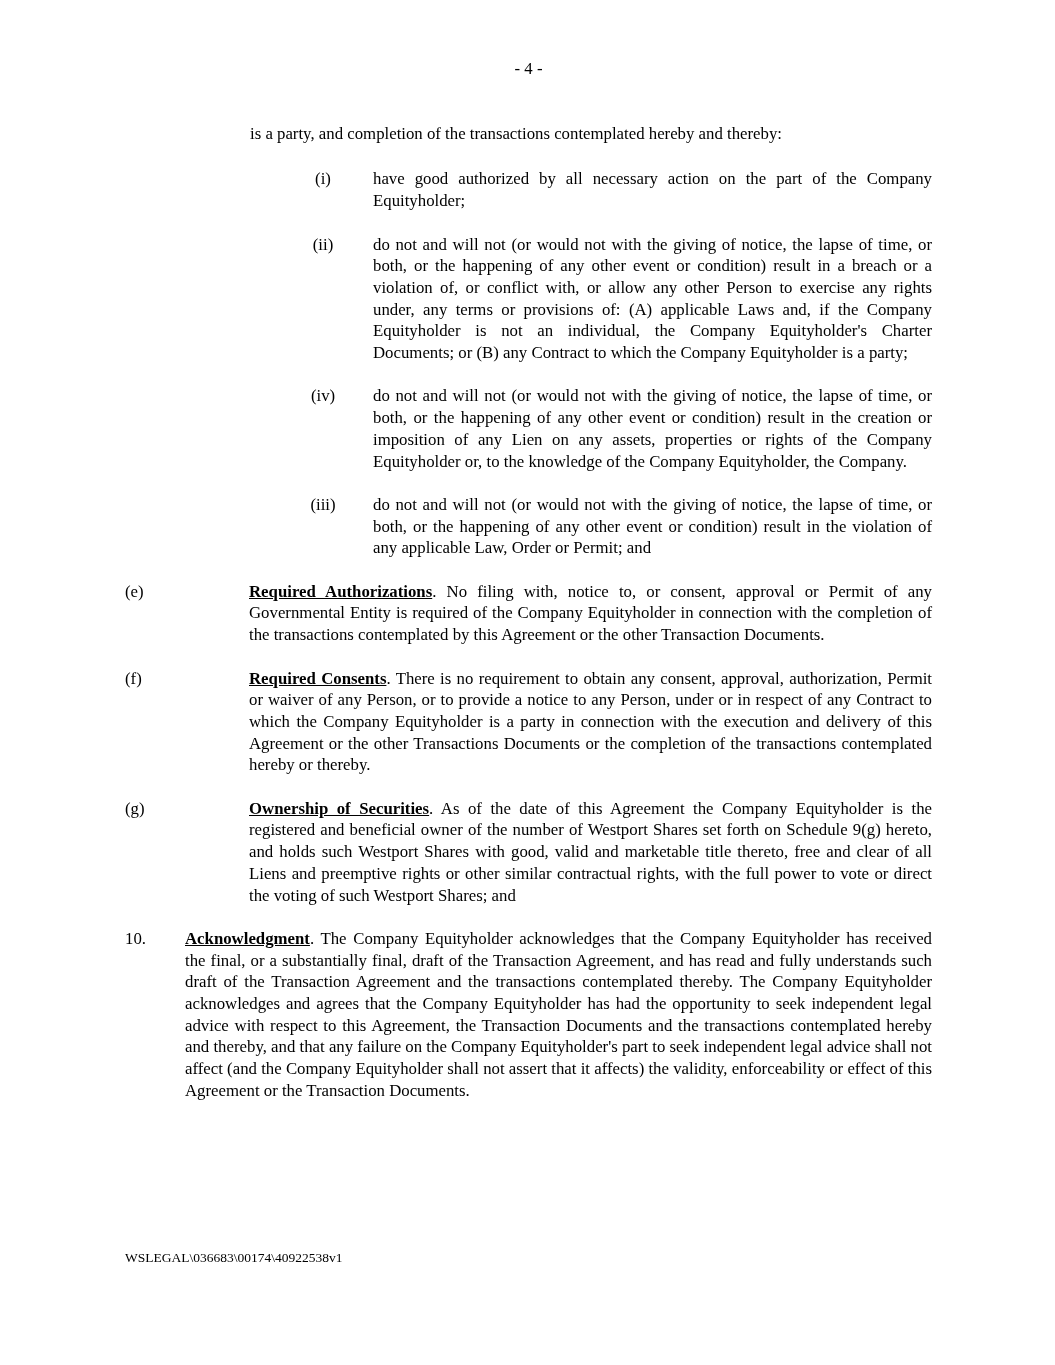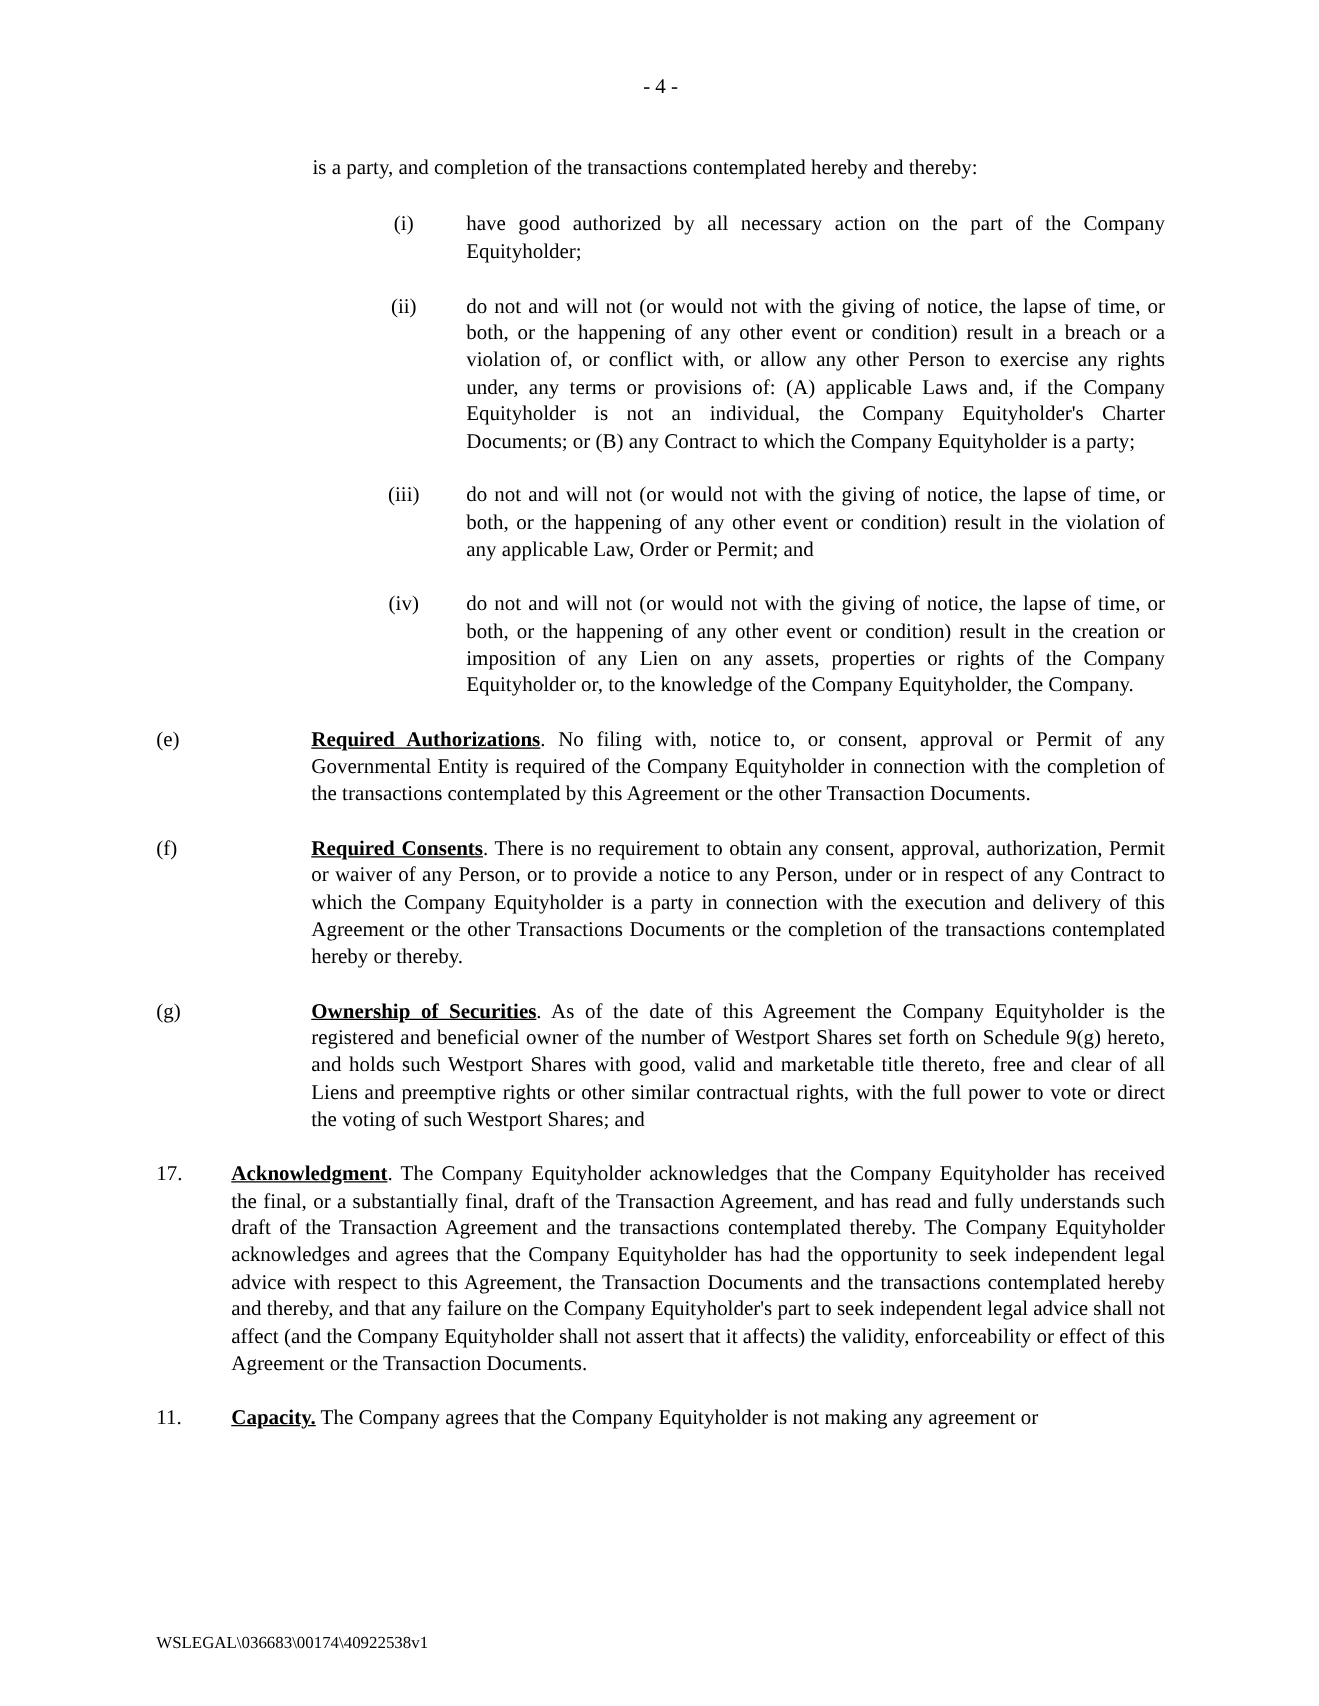--- a/index.html
+++ b/index.html
@@ -49,21 +49,21 @@
     left: -60px;
   }
   .hd {
     font-weight: bold;
     text-decoration: underline;
     margin-top: 33px;
   }
   .footer {
     position: absolute;
     left: 125px;
-    top: 1306px;
+    top: 1250px;
     font-size: 13.5px;
     line-height: 16px;
   }
 </style>
 </head>
 <body>
 
 <div class="page">
 
   <div class="pagenum">- 4 -</div>
@@ -74,49 +74,45 @@
     <span class="label">(i)</span>
     <div class="ptext">have good authorized by all necessary action on the part of the Company Equityholder;</div>
   </div>
 
   <div class="para roman">
     <span class="label">(ii)</span>
     <div class="ptext">do not and will not (or would not with the giving of notice, the lapse of time, or both, or the happening of any other event or condition) result in a breach or a violation of, or conflict with, or allow any other Person to exercise any rights under, any terms or provisions of: (A) applicable Laws and, if the Company Equityholder is not an individual, the Company Equityholder's Charter Documents; or (B) any Contract to which the Company Equityholder is a party;</div>
   </div>
 
   <div class="para roman">
-    <span class="label">(iii)</span>
-    <div class="ptext">do not and will not (or would not with the giving of notice, the lapse of time, or both, or the happening of any other event or condition) result in the violation of any applicable Law, Order or Permit; and</div>
+    <span class="label">(iv)</span>
+    <div class="ptext">do not and will not (or would not with the giving of notice, the lapse of time, or both, or the happening of any other event or condition) result in the creation or imposition of any Lien on any assets, properties or rights of the Company Equityholder or, to the knowledge of the Company Equityholder, the Company.</div>
   </div>
 
   <div class="para roman">
-    <span class="label">(iv)</span>
-    <div class="ptext">do not and will not (or would not with the giving of notice, the lapse of time, or both, or the happening of any other event or condition) result in the creation or imposition of any Lien on any assets, properties or rights of the Company Equityholder or, to the knowledge of the Company Equityholder, the Company.</div>
+    <span class="label">(iii)</span>
+    <div class="ptext">do not and will not (or would not with the giving of notice, the lapse of time, or both, or the happening of any other event or condition) result in the violation of any applicable Law, Order or Permit; and</div>
   </div>
 
   <div class="para letter">
     <span class="label">(e)</span>
     <div class="ptext"><span class="hd">Required Authorizations</span><span>. No filing with, notice to, or consent, approval or Permit of any Governmental Entity is required of the Company Equityholder in connection with the completion of the transactions contemplated by this Agreement or the other Transaction Documents.</span></div>
   </div>
 
   <div class="para letter">
     <span class="label">(f)</span>
     <div class="ptext"><span class="hd">Required Consents</span><span>. There is no requirement to obtain any consent, approval, authorization, Permit or waiver of any Person, or to provide a notice to any Person, under or in respect of any Contract to which the Company Equityholder is a party in connection with the execution and delivery of this Agreement or the other Transactions Documents or the completion of the transactions contemplated hereby or thereby.</span></div>
   </div>
 
   <div class="para letter">
     <span class="label">(g)</span>
     <div class="ptext"><span class="hd">Ownership of Securities</span><span>. As of the date of this Agreement the Company Equityholder is the registered and beneficial owner of the number of Westport Shares set forth on Schedule 9(g) hereto, and holds such Westport Shares with good, valid and marketable title thereto, free and clear of all Liens and preemptive rights or other similar contractual rights, with the full power to vote or direct the voting of such Westport Shares; and</span></div>
   </div>
 
   <div class="para numbered">
-    <span class="label">17.</span>
+    <span class="label">10.</span>
     <div class="ptext"><span class="hd">Acknowledgment</span><span>. The Company Equityholder acknowledges that the Company Equityholder has received the final, or a substantially final, draft of the Transaction Agreement, and has read and fully understands such draft of the Transaction Agreement and the transactions contemplated thereby. The Company Equityholder acknowledges and agrees that the Company Equityholder has had the opportunity to seek independent legal advice with respect to this Agreement, the Transaction Documents and the transactions contemplated hereby and thereby, and that any failure on the Company Equityholder's part to seek independent legal advice shall not affect (and the Company Equityholder shall not assert that it affects) the validity, enforceability or effect of this Agreement or the Transaction Documents.</span></div>
   </div>
 
-  <div class="para numbered">
-    <span class="label">11.</span>
-    <div class="ptext"><span class="hd">Capacity.</span><span> The Company agrees that the Company Equityholder is not making any agreement or</span></div>
-  </div>
 
 </div>
 
 <div class="footer">WSLEGAL\036683\00174\40922538v1</div>
 
 </body></html>

